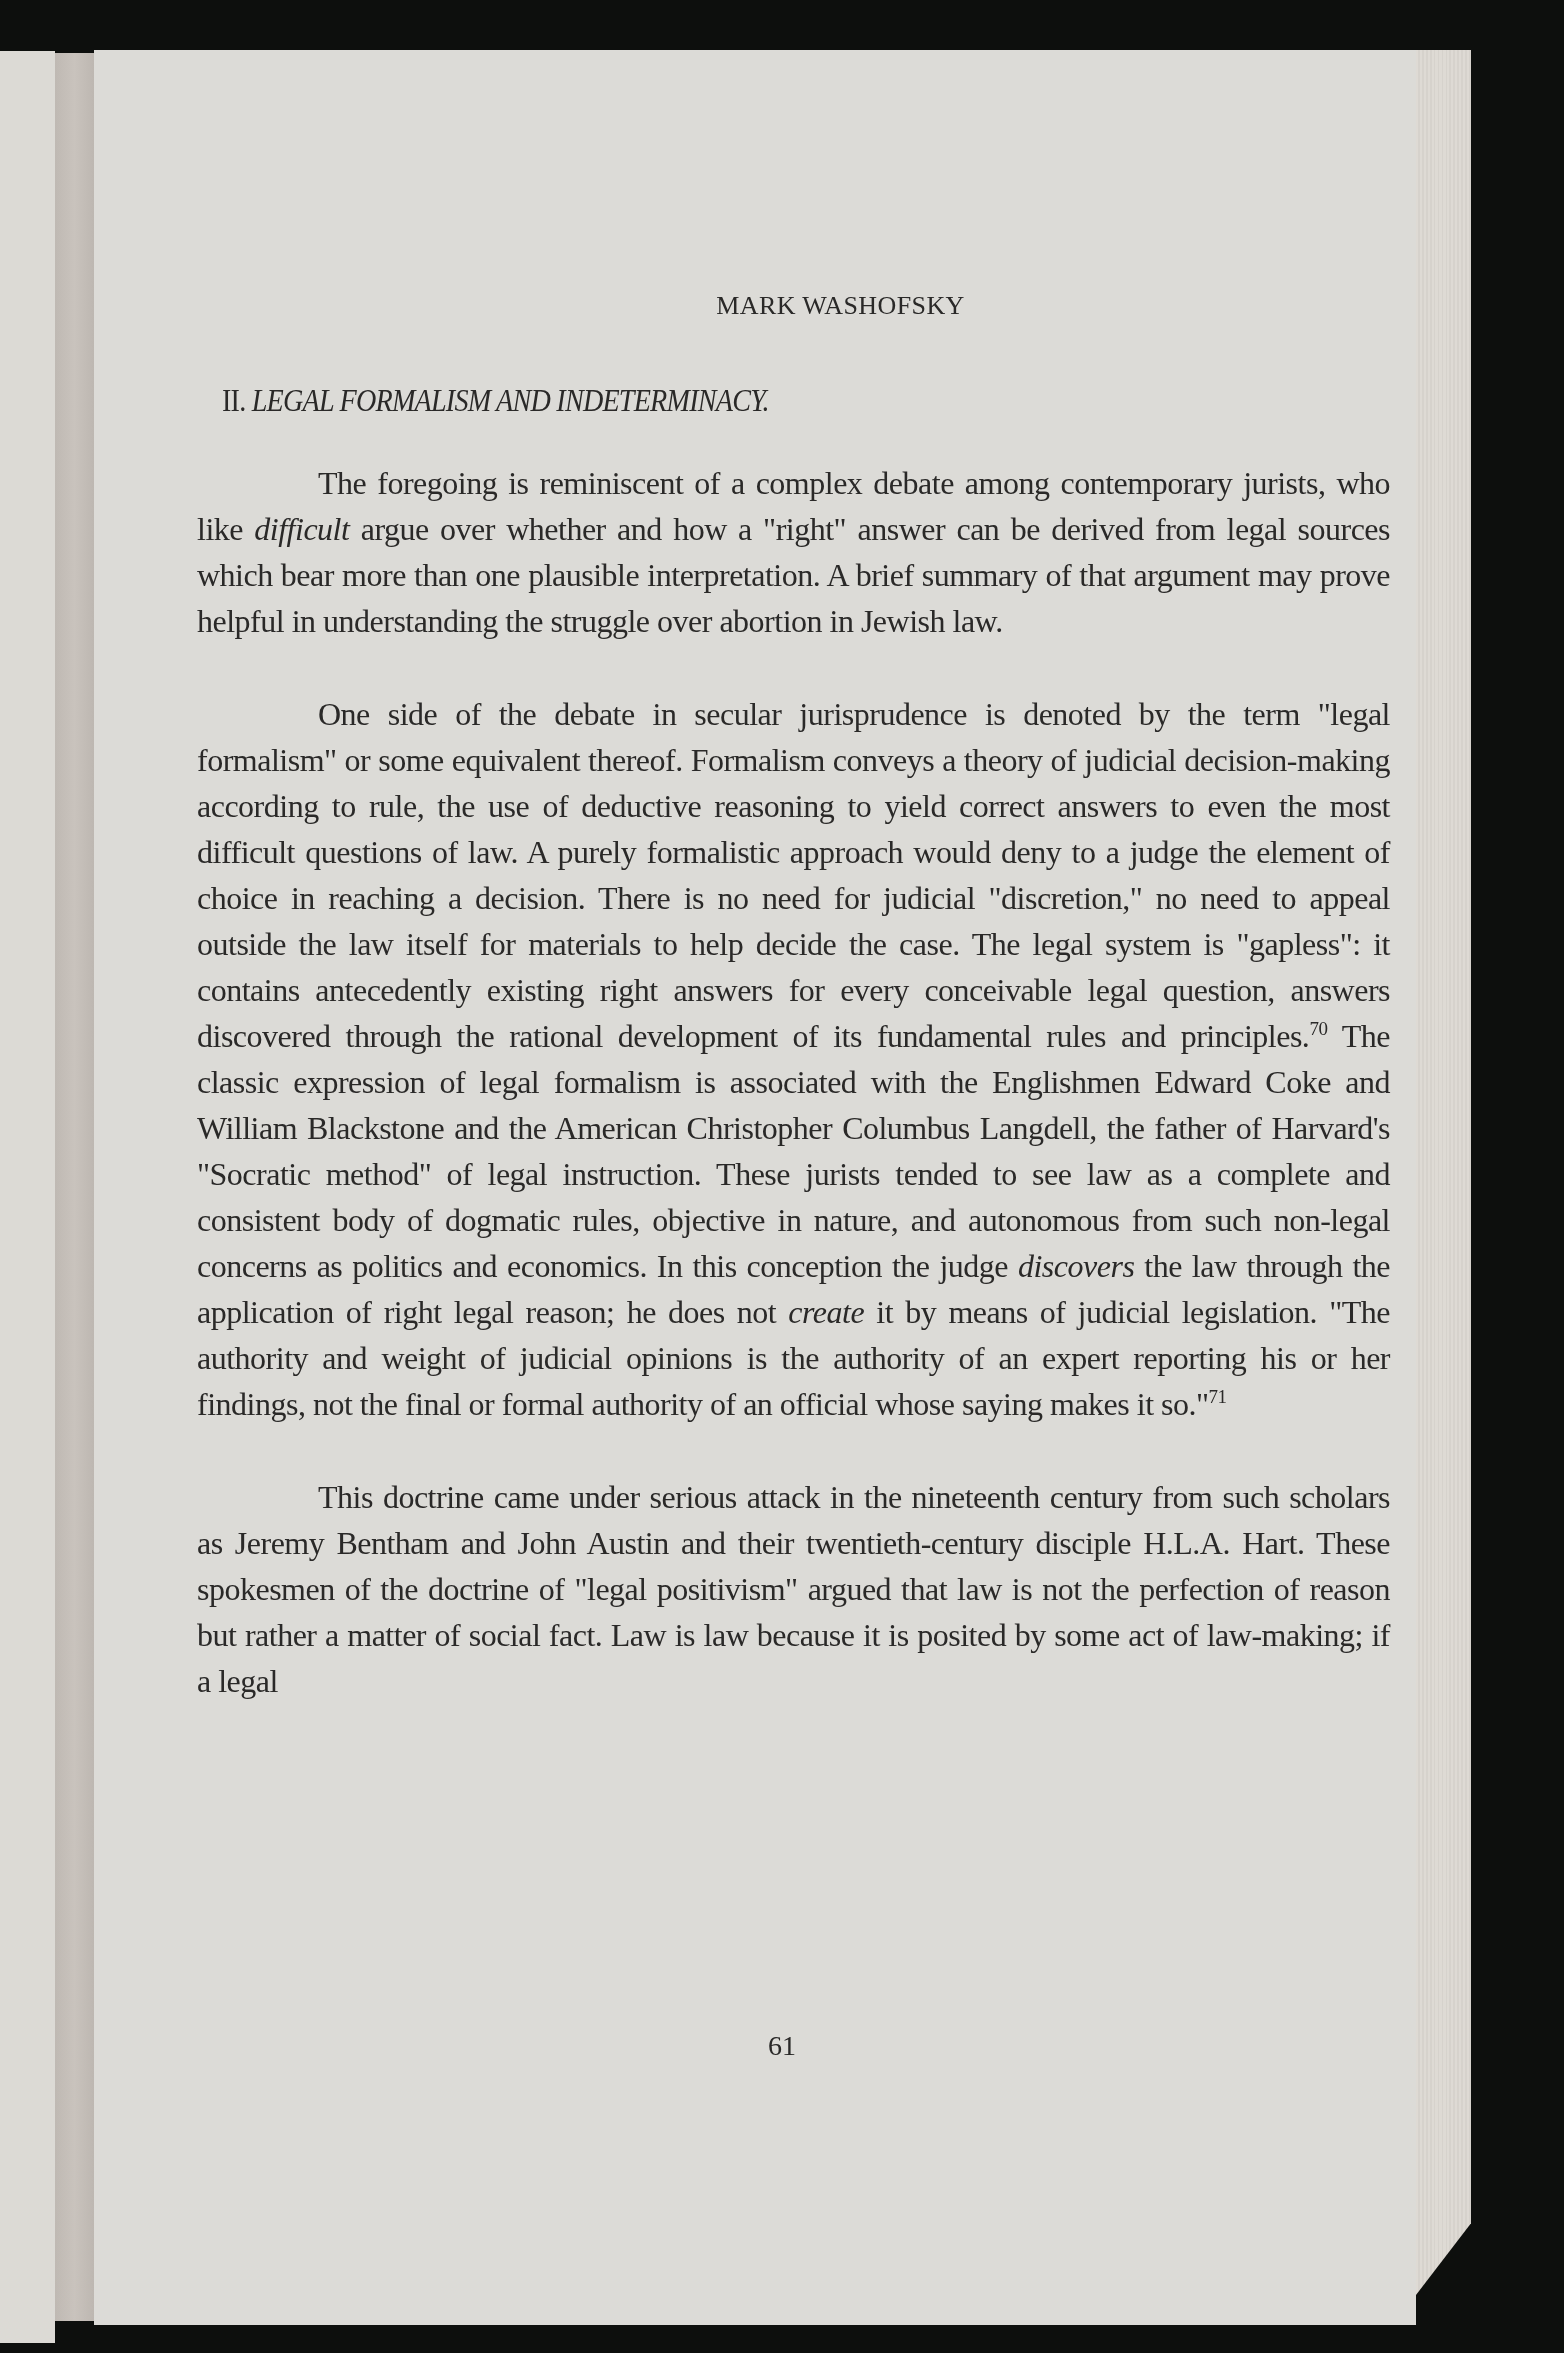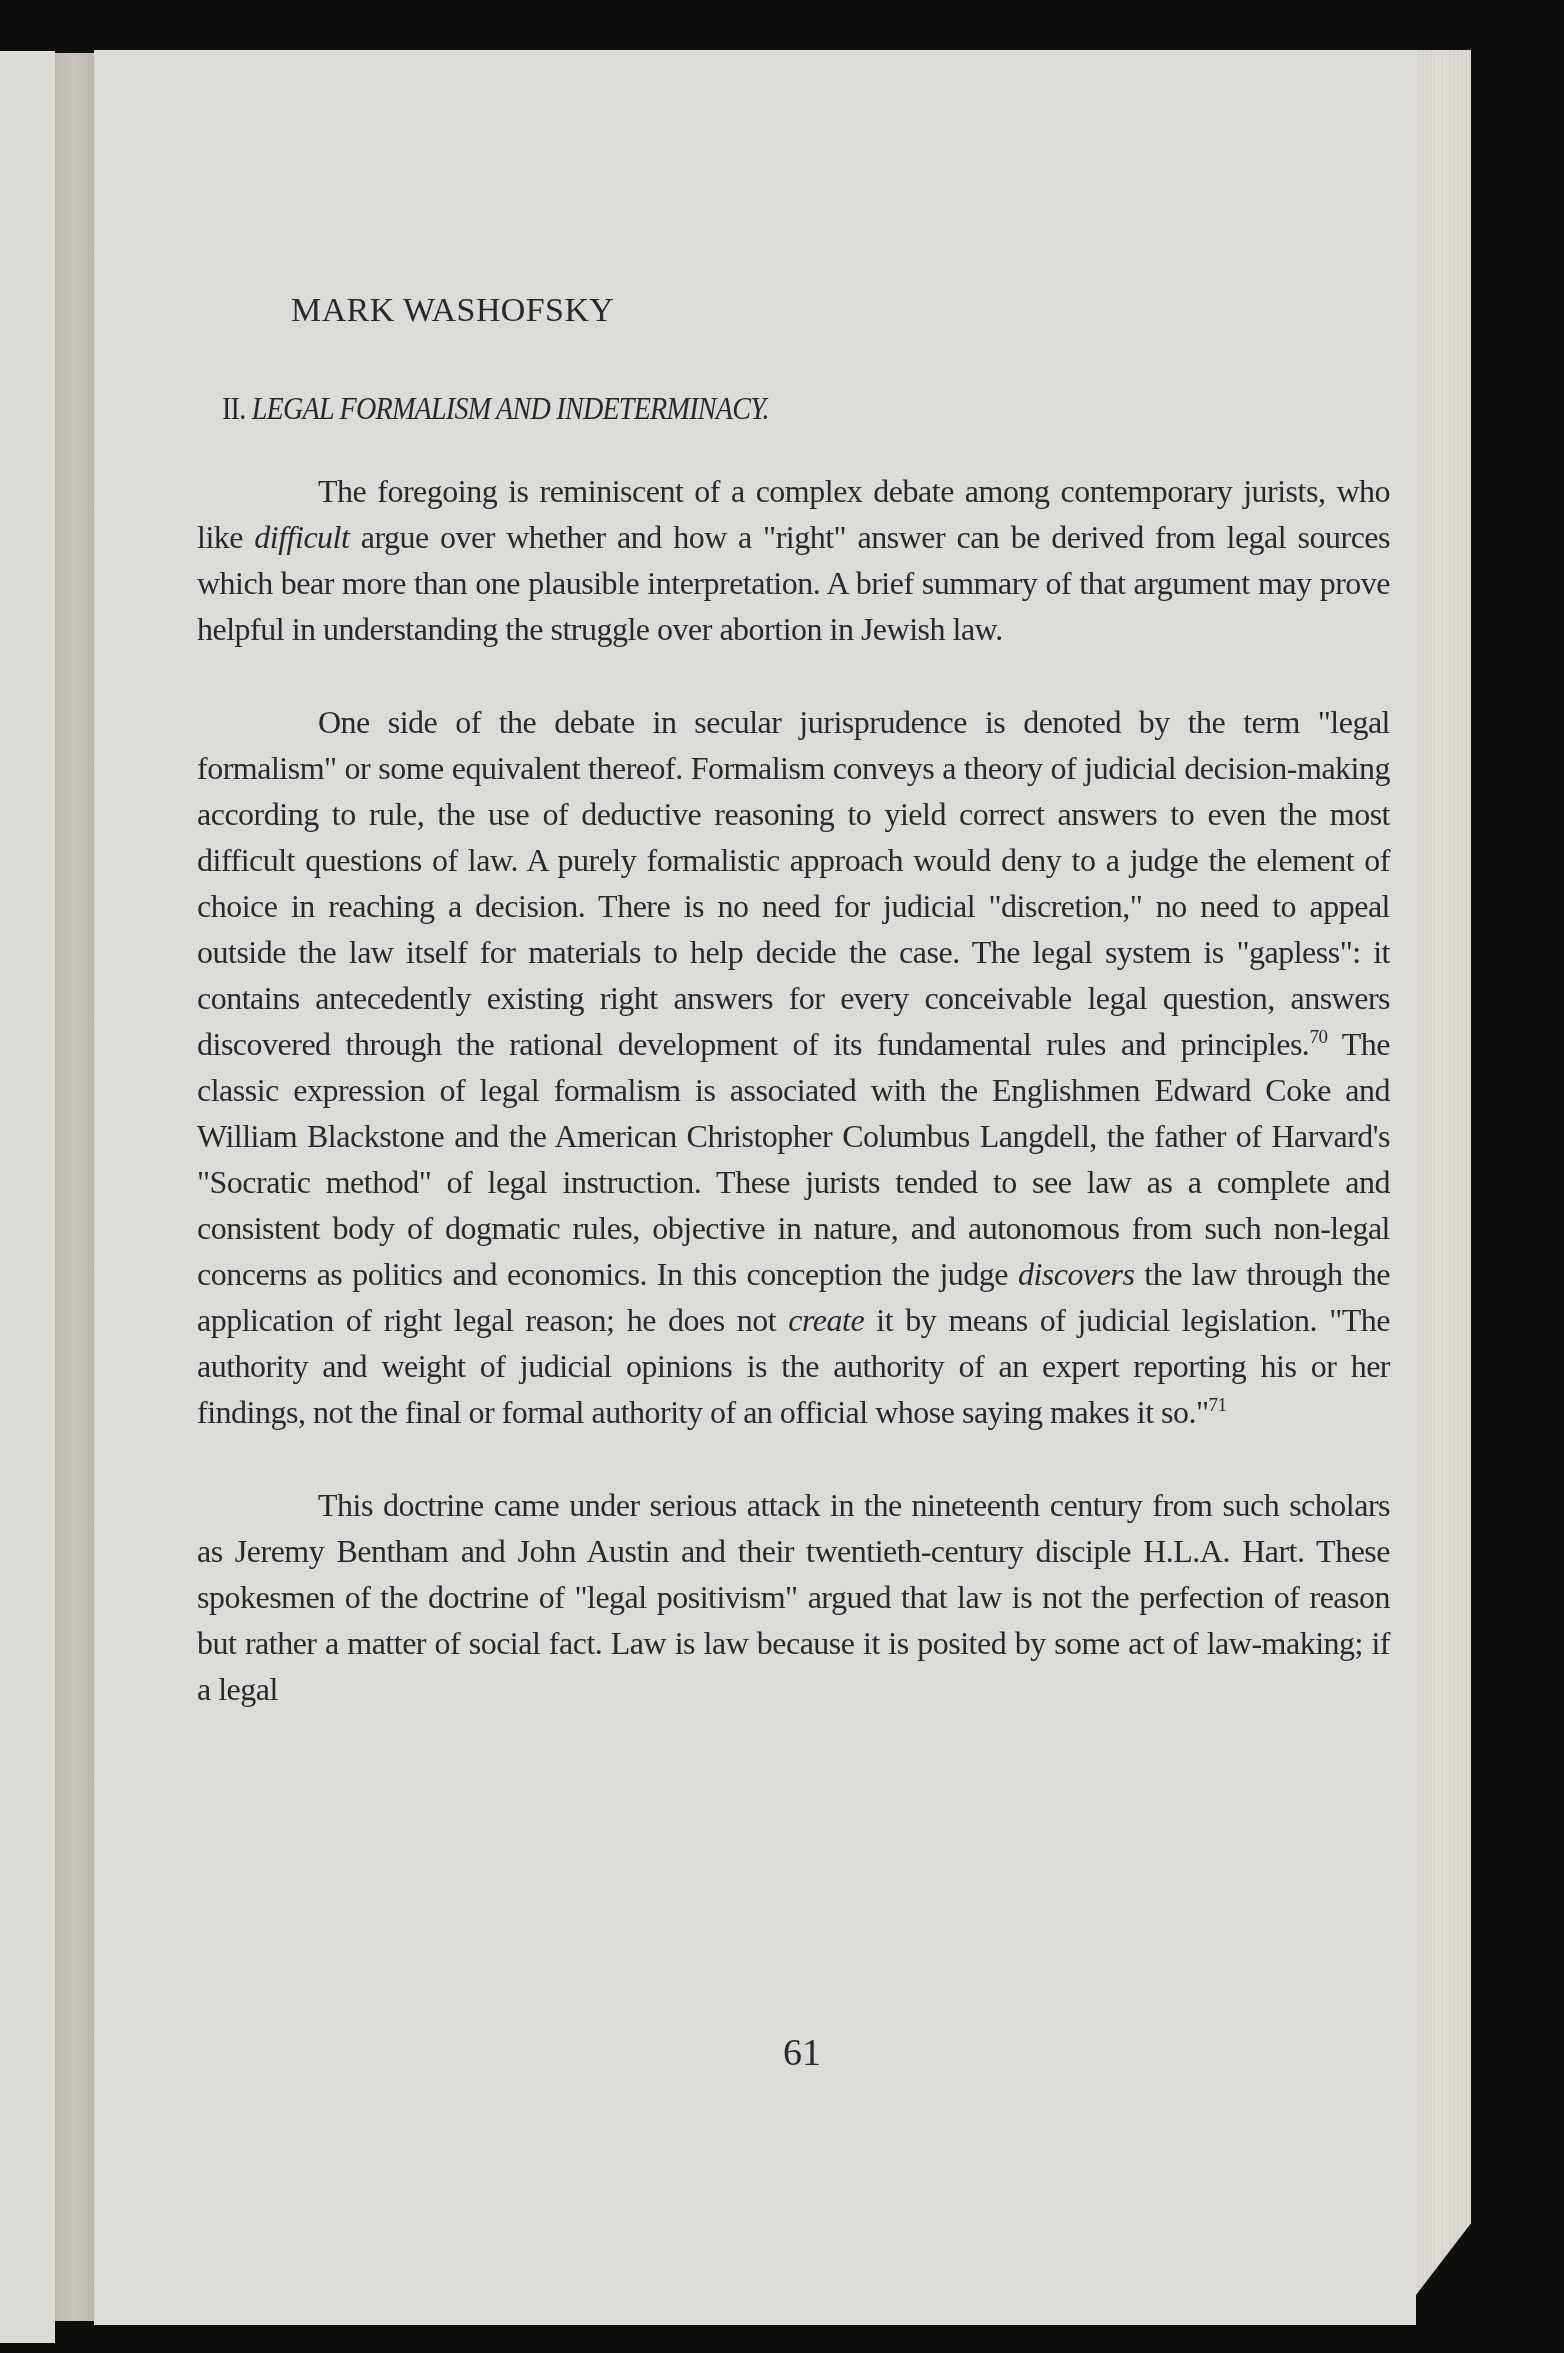--- a/index.html
+++ b/index.html
@@ -23,38 +23,38 @@
   .page-edge {
     position: absolute; left: 1416px; top: 50px; width: 55px; height: 2245px;
     background: repeating-linear-gradient(to right, #dedad4 0 2.3px, #d6d2cc 2.3px 3.9px);
     clip-path: polygon(0 0, 100% 0, 100% 96.8%, 0 100%);
   }
   .content {
     position: absolute; left: 197px; top: 291px; width: 1193px;
     color: #2a2928;
   }
   .running-head {
-    text-align: left; font-size: 34px; letter-spacing: 0.4px;
+    text-align: center; font-size: 26px; letter-spacing: 0.4px;
     margin-left: 94px; margin-bottom: 61px;
   }
   .section-heading {
     font-size: 32px; margin-left: 25px; margin-bottom: 41px;
     letter-spacing: -0.9px; transform: scaleX(0.88); transform-origin: left;
     white-space: nowrap;
   }
   .section-heading em { font-style: italic; }
   p.body {
     margin: 0 0 47px 0; font-size: 32px; line-height: 46px;
     text-align: justify; text-indent: 121px; letter-spacing: -0.5px;
   }
   sup { font-size: 19px; line-height: 0; vertical-align: 11.7px; margin-top: 25px; }
   em { font-style: italic; }
   .folio {
     position: absolute; left: 743px; top: 2030px; width: 78px;
-    text-align: right; font-size: 38px; color: #2a2928;
+    text-align: center; font-size: 28px; color: #2a2928;
   }
 </style>
 </head>
 <body>
 
 <div class="left-page"></div>
 <div class="gutter"></div>
 <div class="page"></div>
 <div class="page-edge"></div>
 

